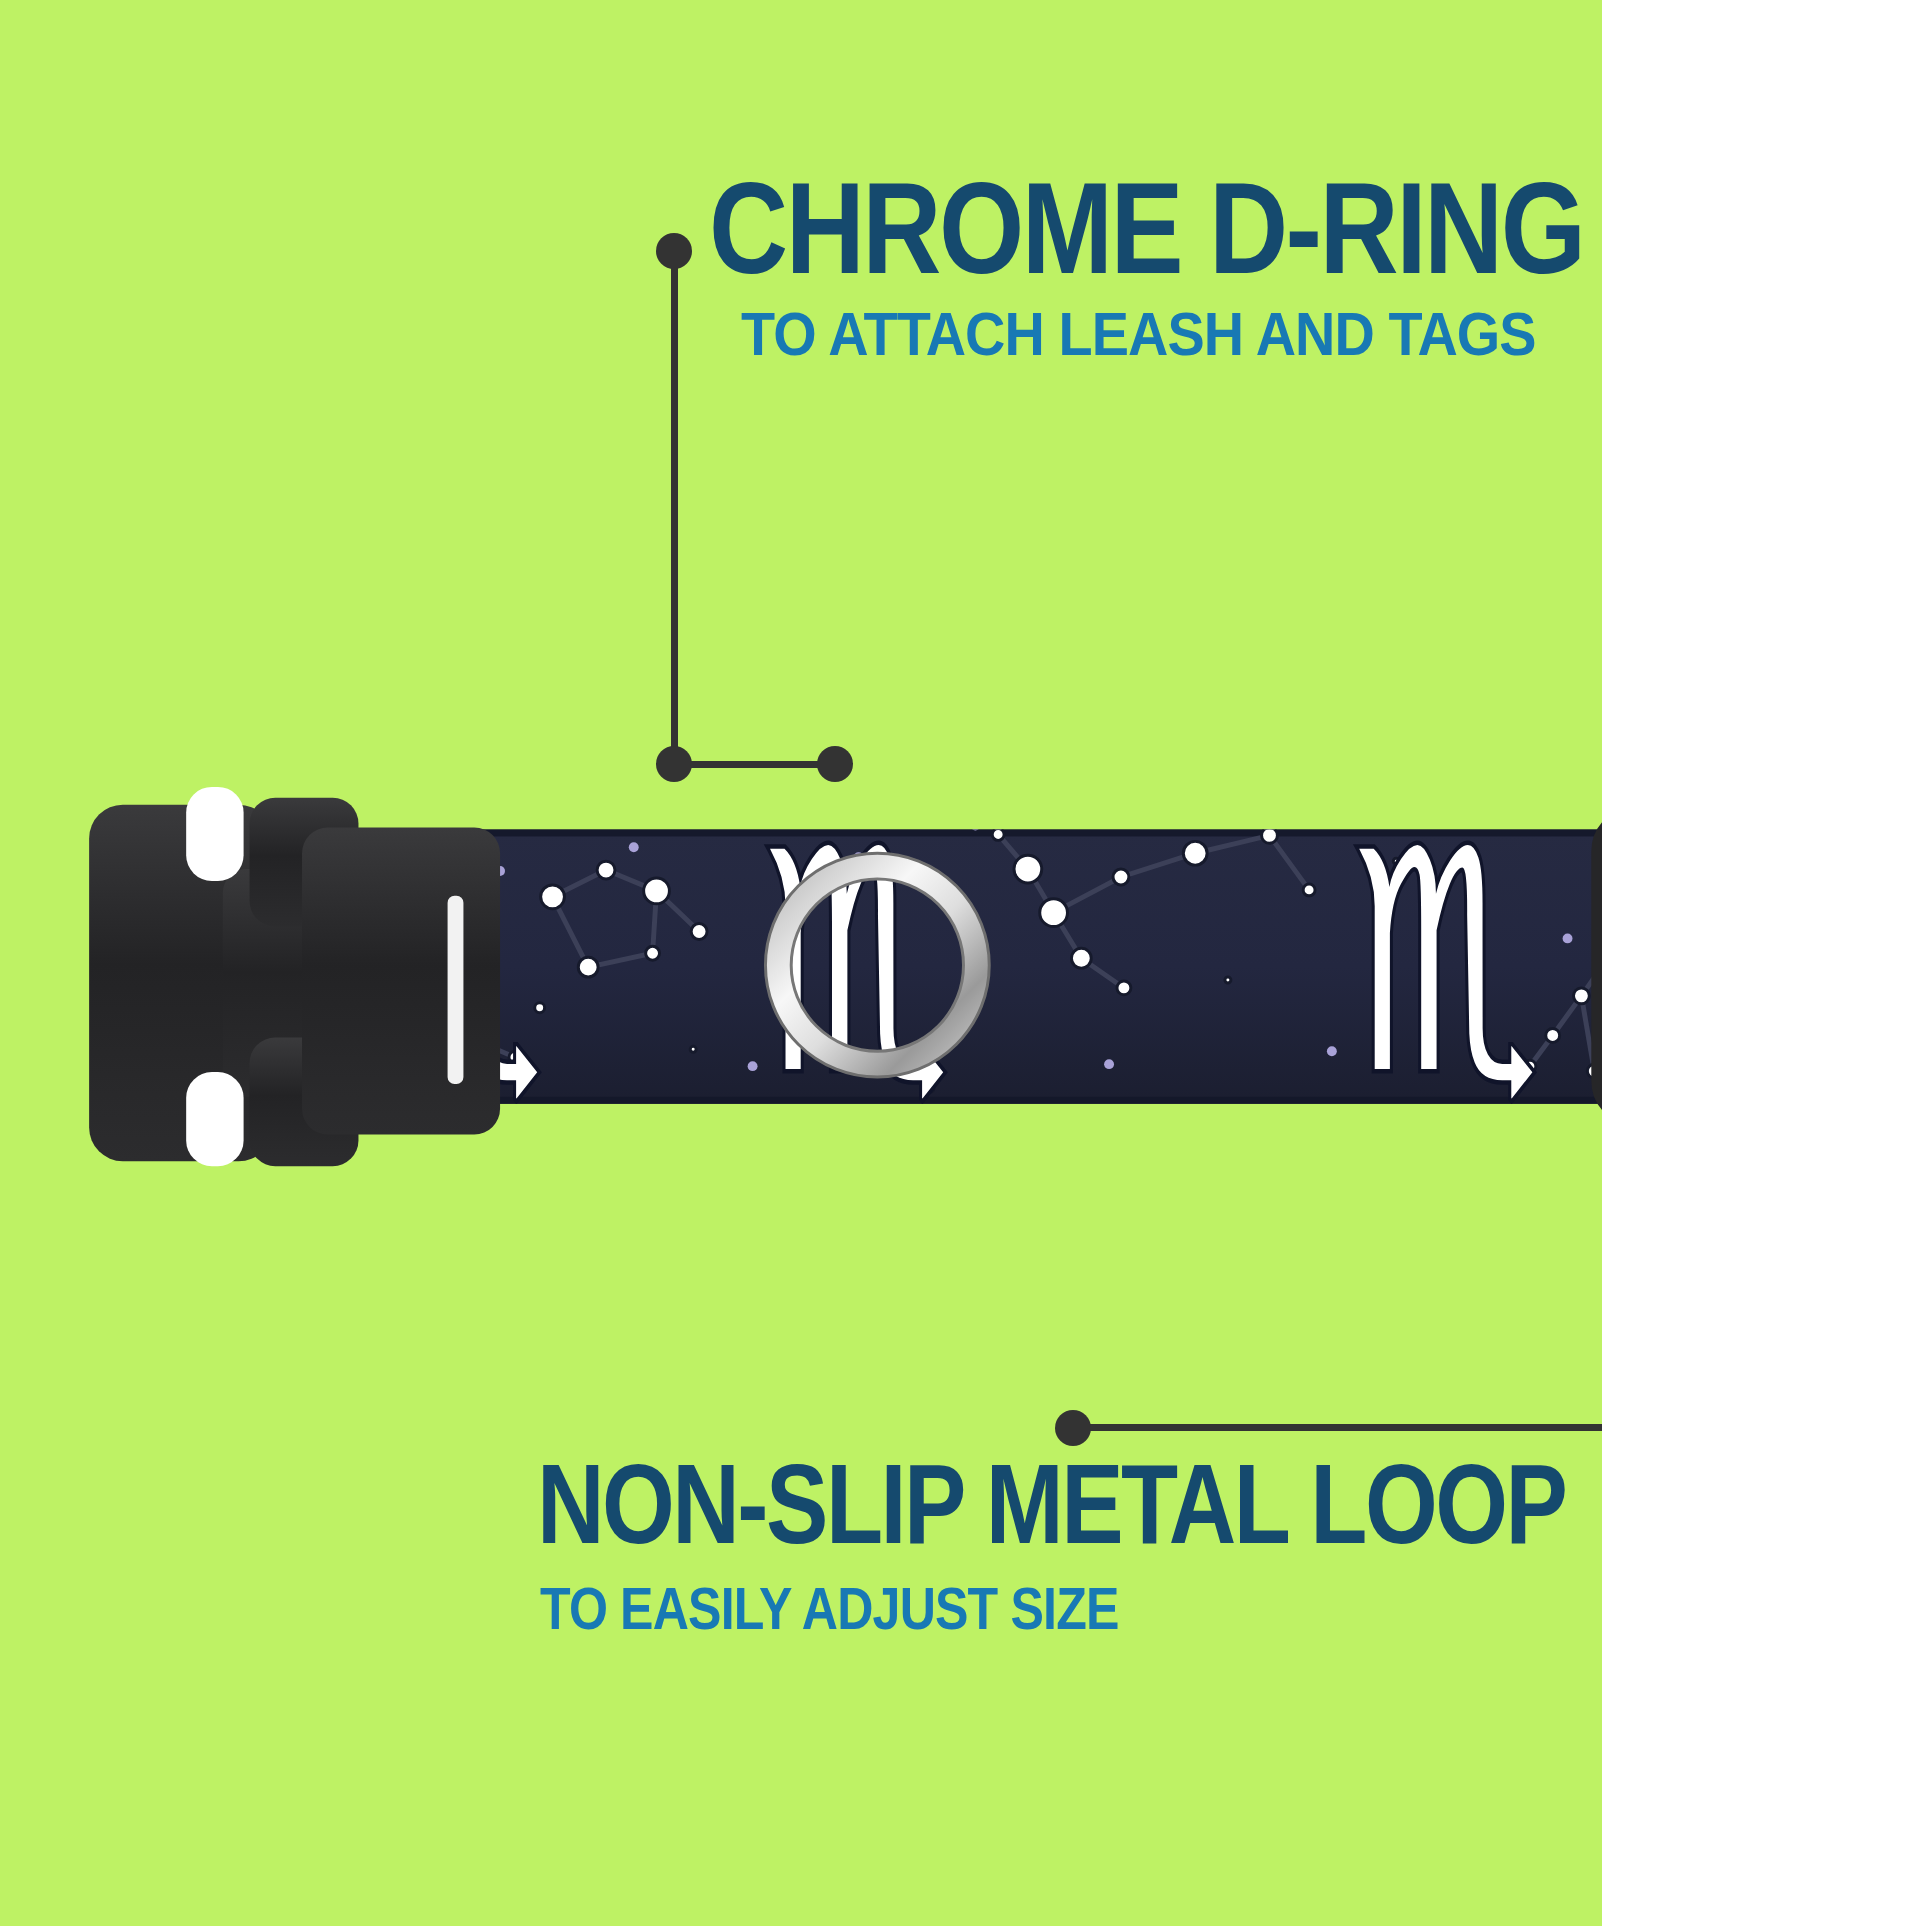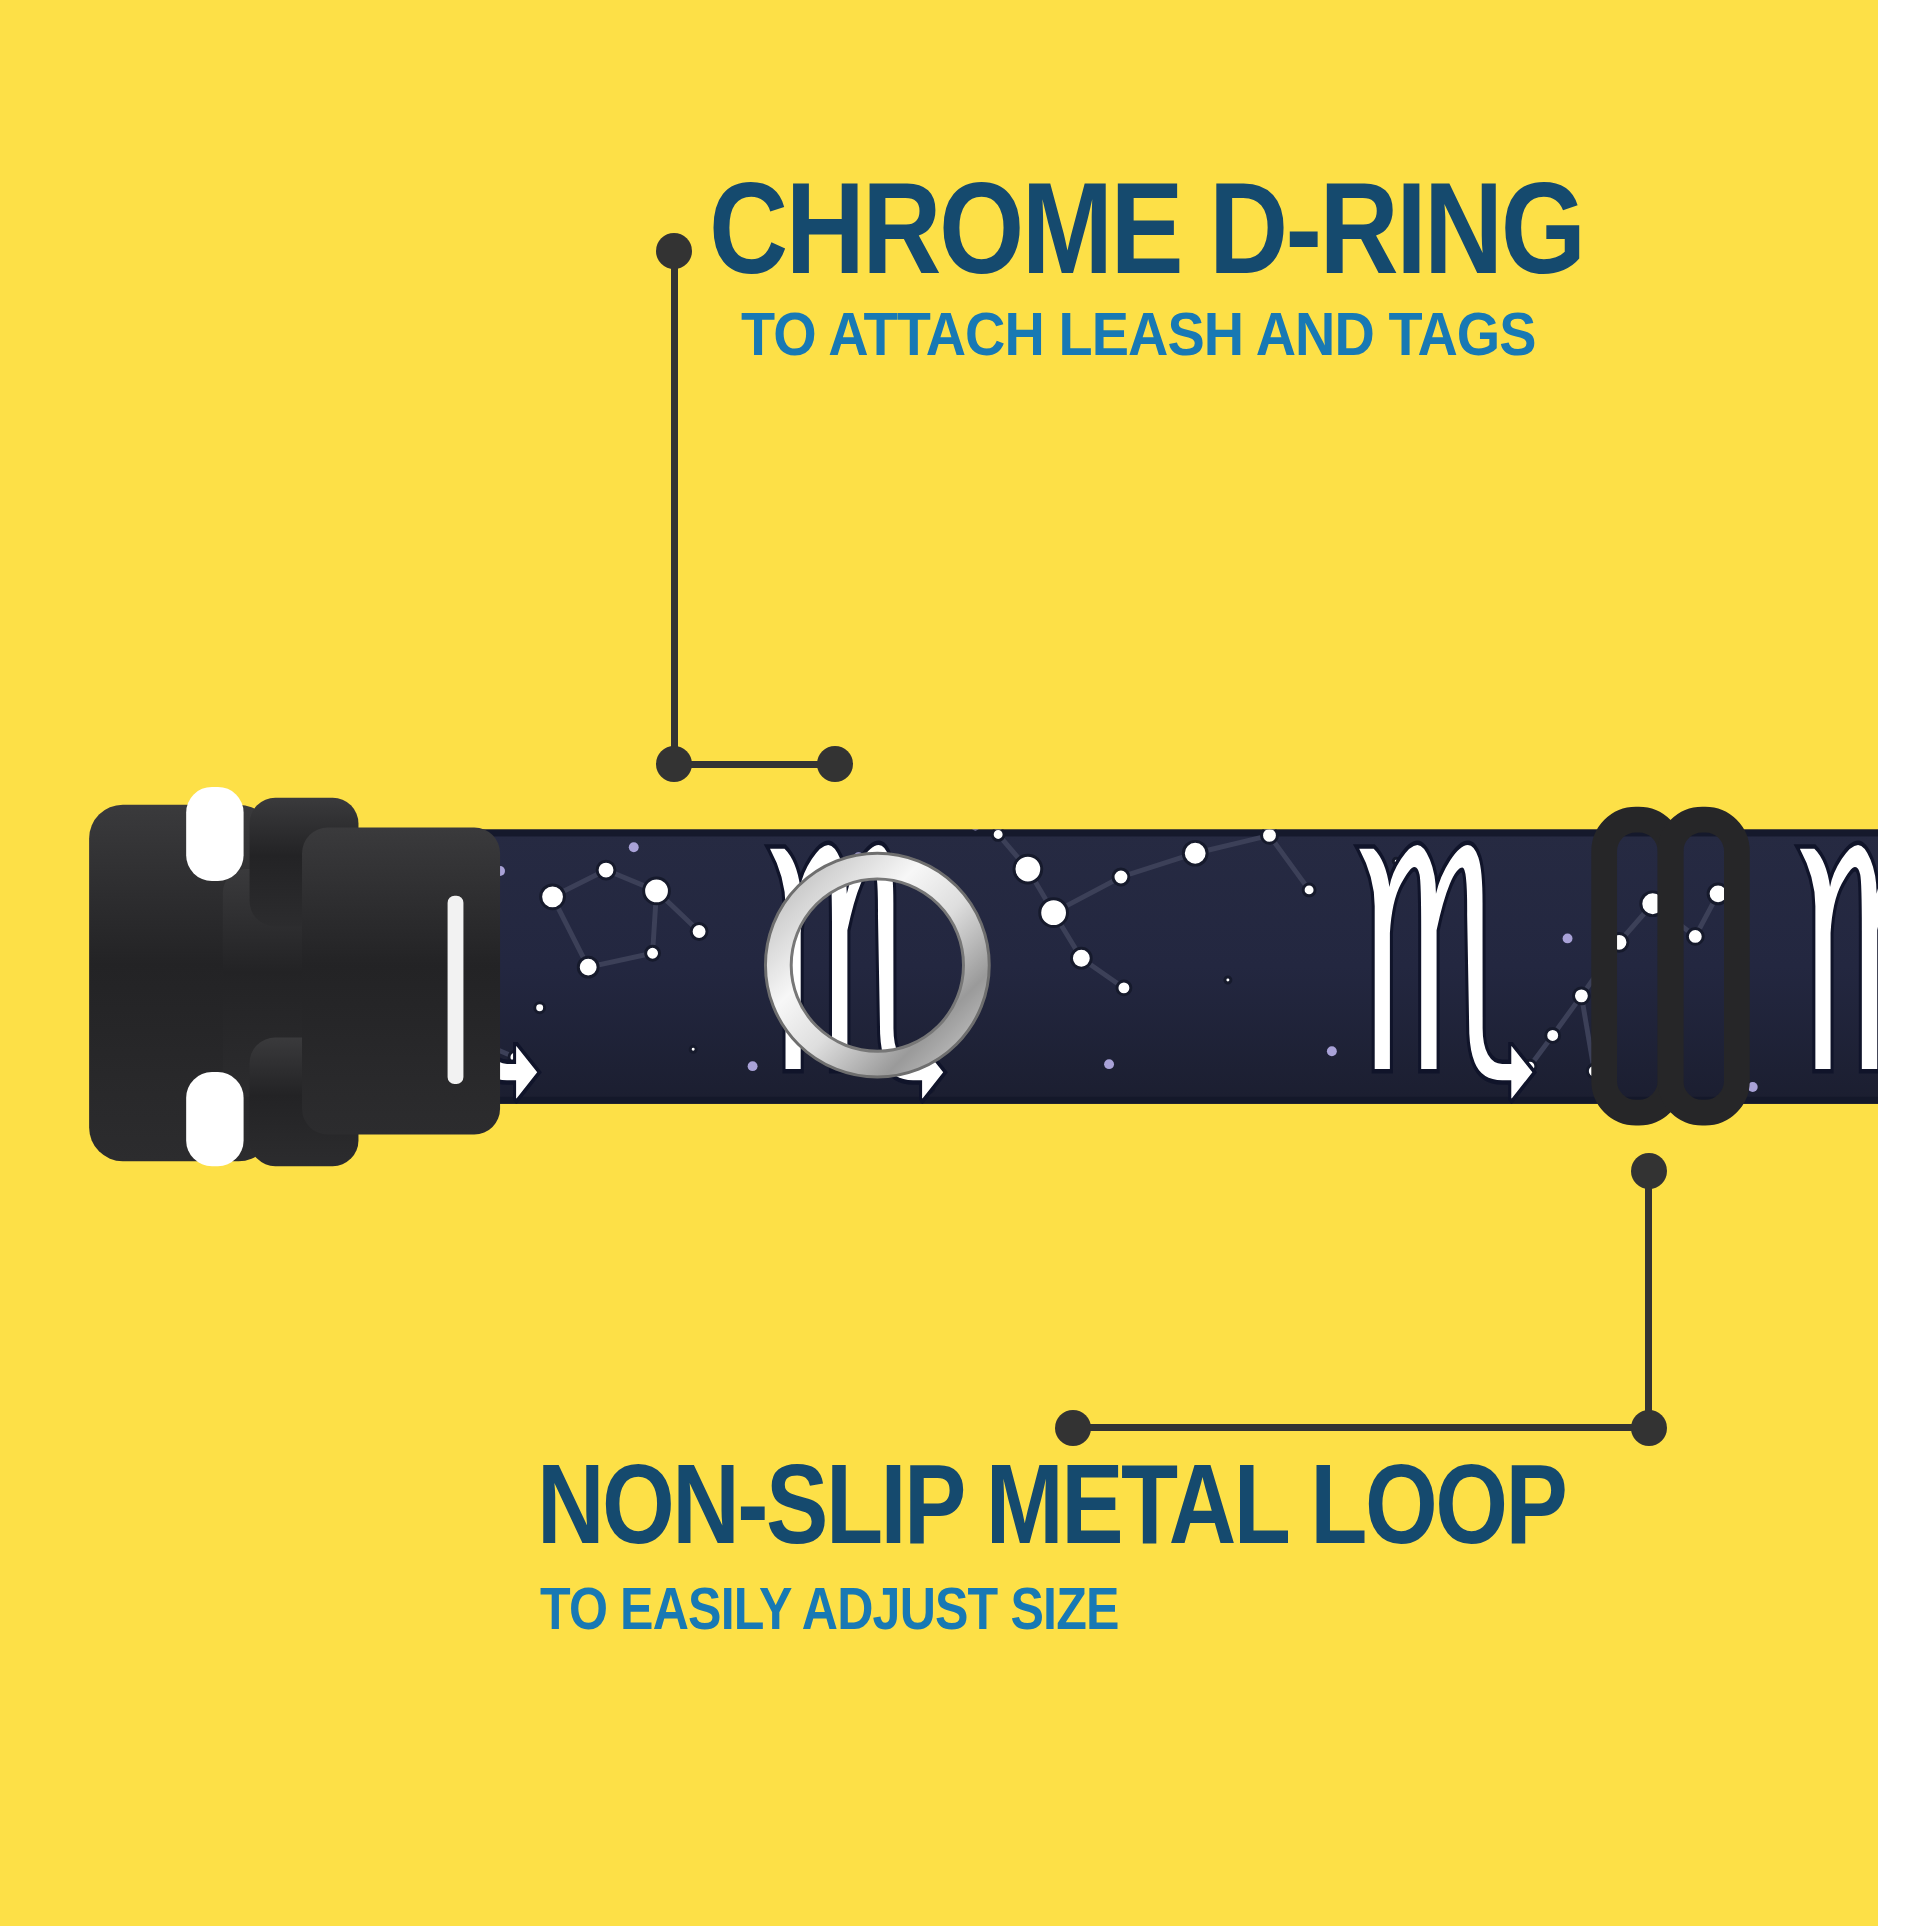--- a/index.html
+++ b/index.html
@@ -1,17 +1,17 @@
 <!DOCTYPE html>
 <html><head>
 <meta charset="utf-8">
 <style>
   html,body{margin:0;padding:0;background:#ffffff;}
   .canvas{
-    position:relative;width:1878px;height:1927px;background:#fde047;overflow:hidden;
+    position:relative;width:1602px;height:1927px;background:#bef264;overflow:hidden;
     font-family:"Liberation Sans", sans-serif;
   }
   
   .callout-title{
     position:absolute;display:inline-block;white-space:nowrap;
     font-weight:700;font-size:129px;line-height:129px;letter-spacing:-3px;
     color:#154a6e;transform:scaleX(0.85);transform-origin:left top;
   }
   .callout-sub{
     position:absolute;display:inline-block;white-space:nowrap;

